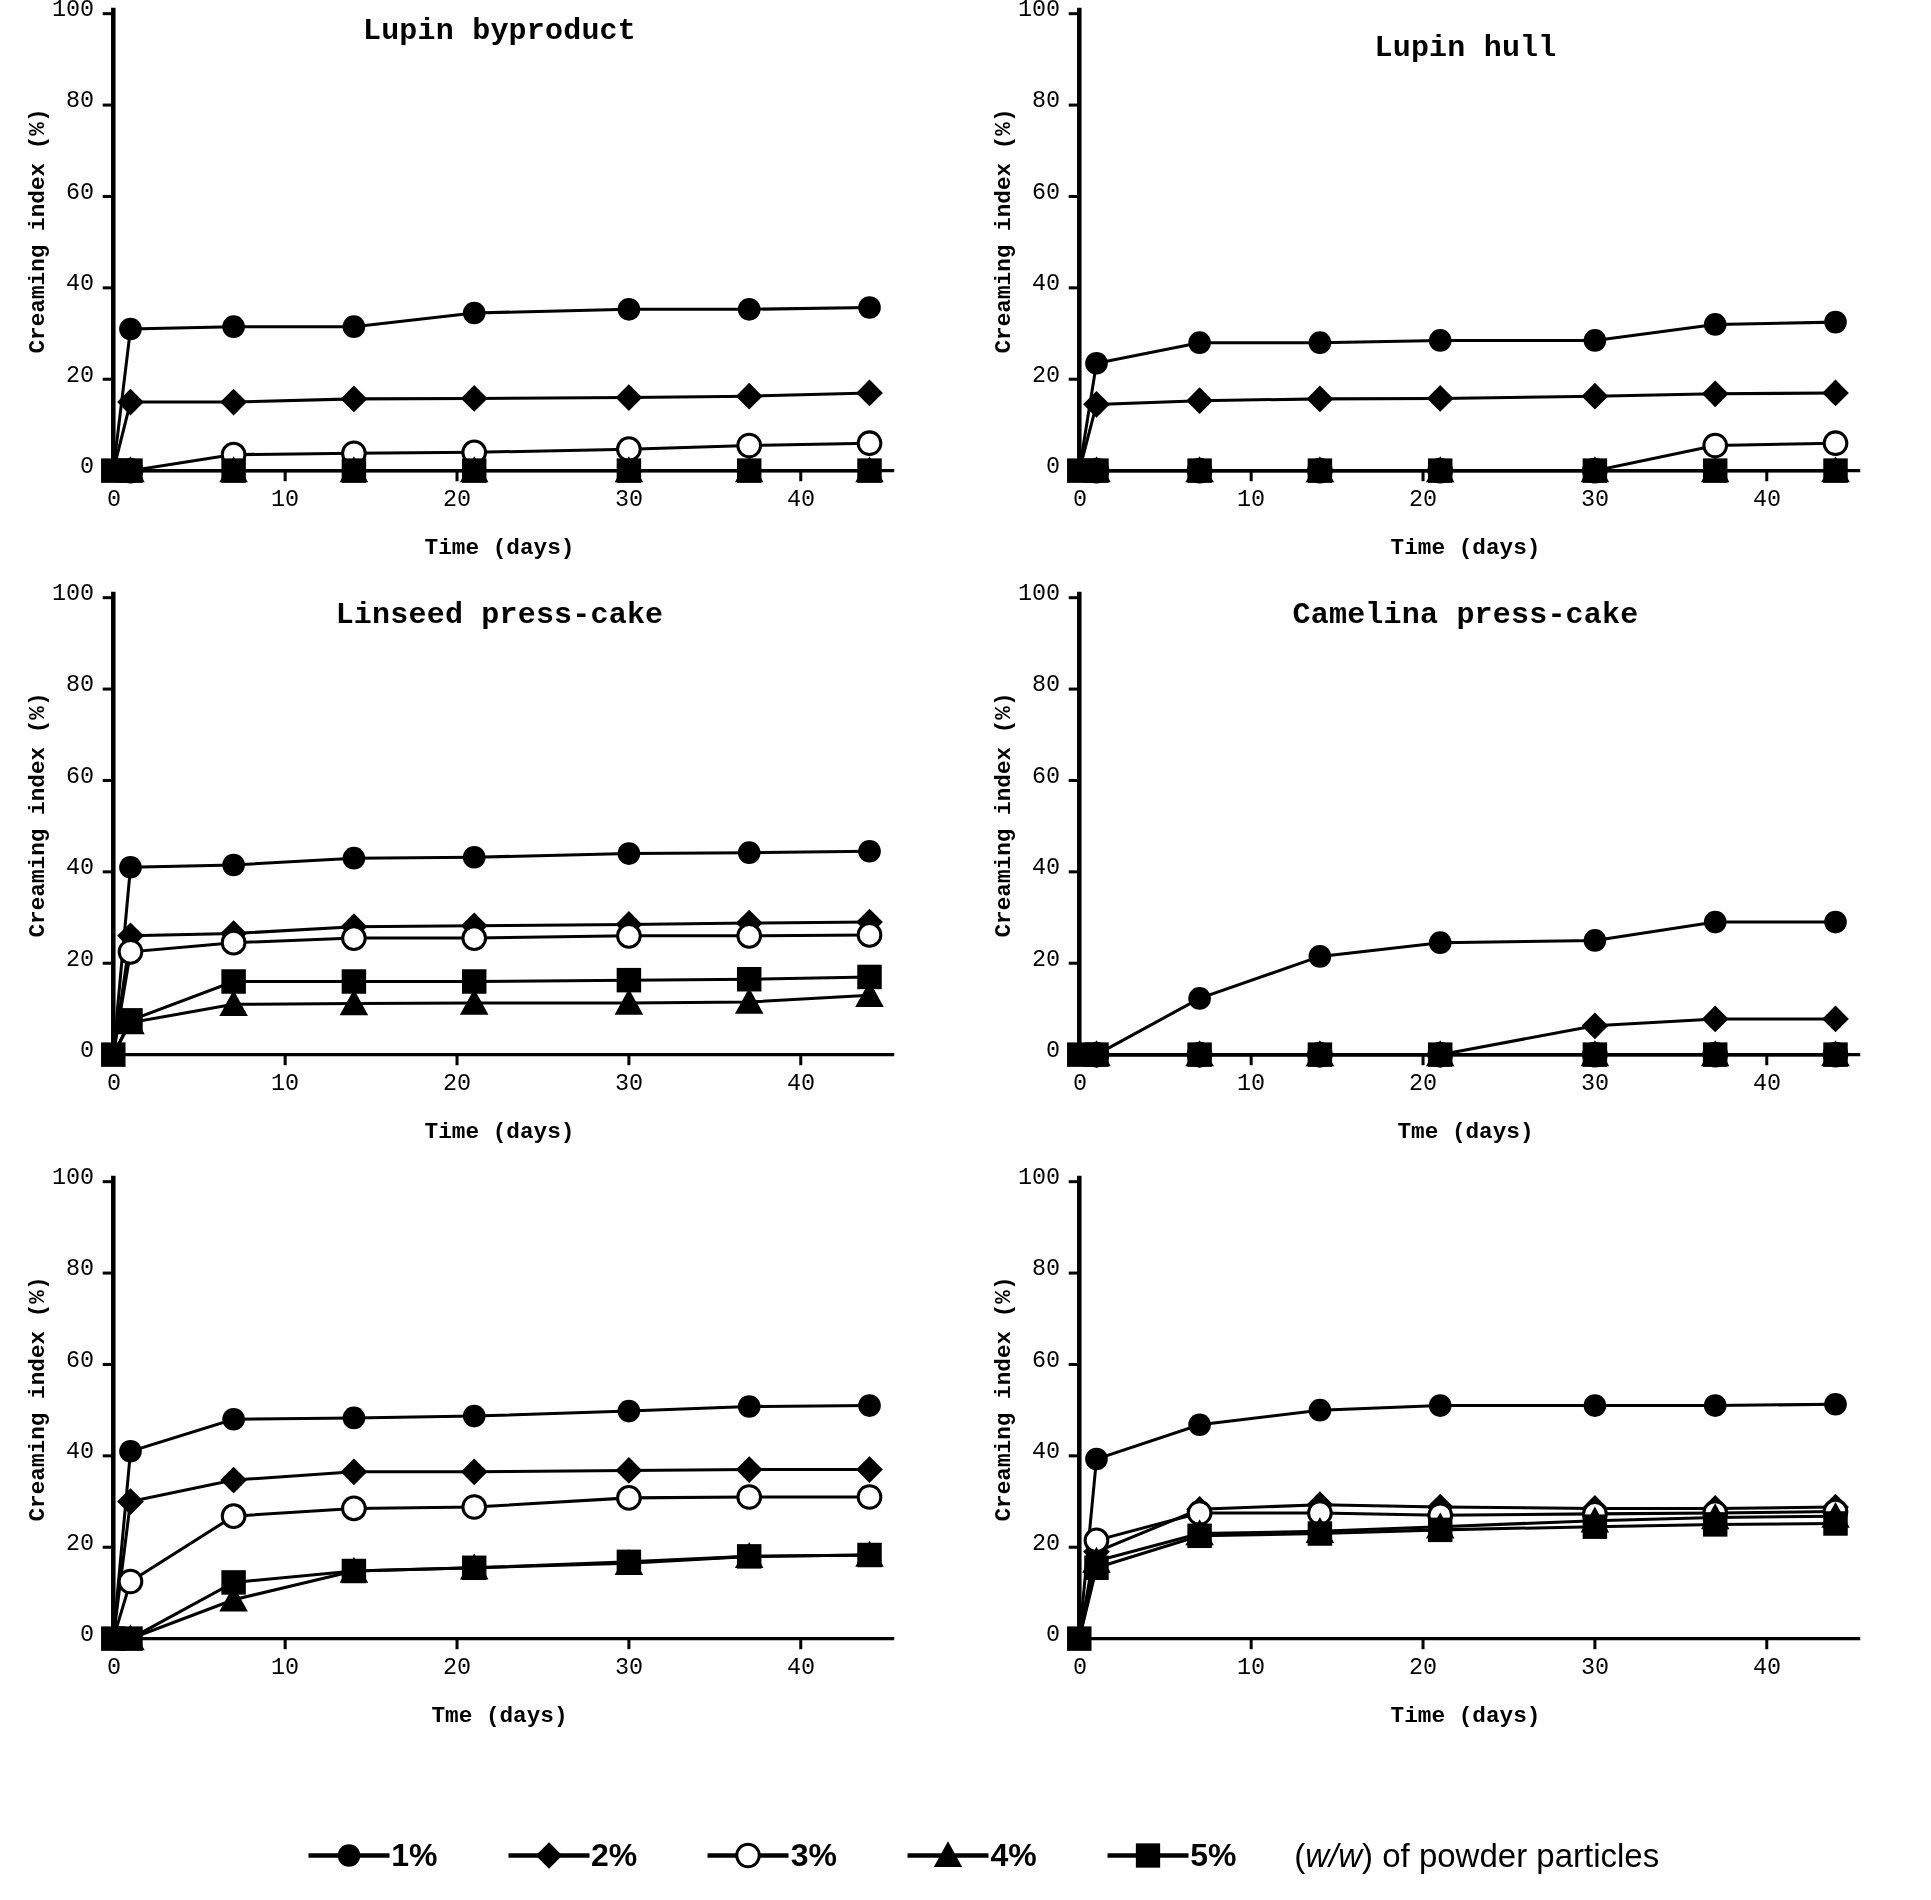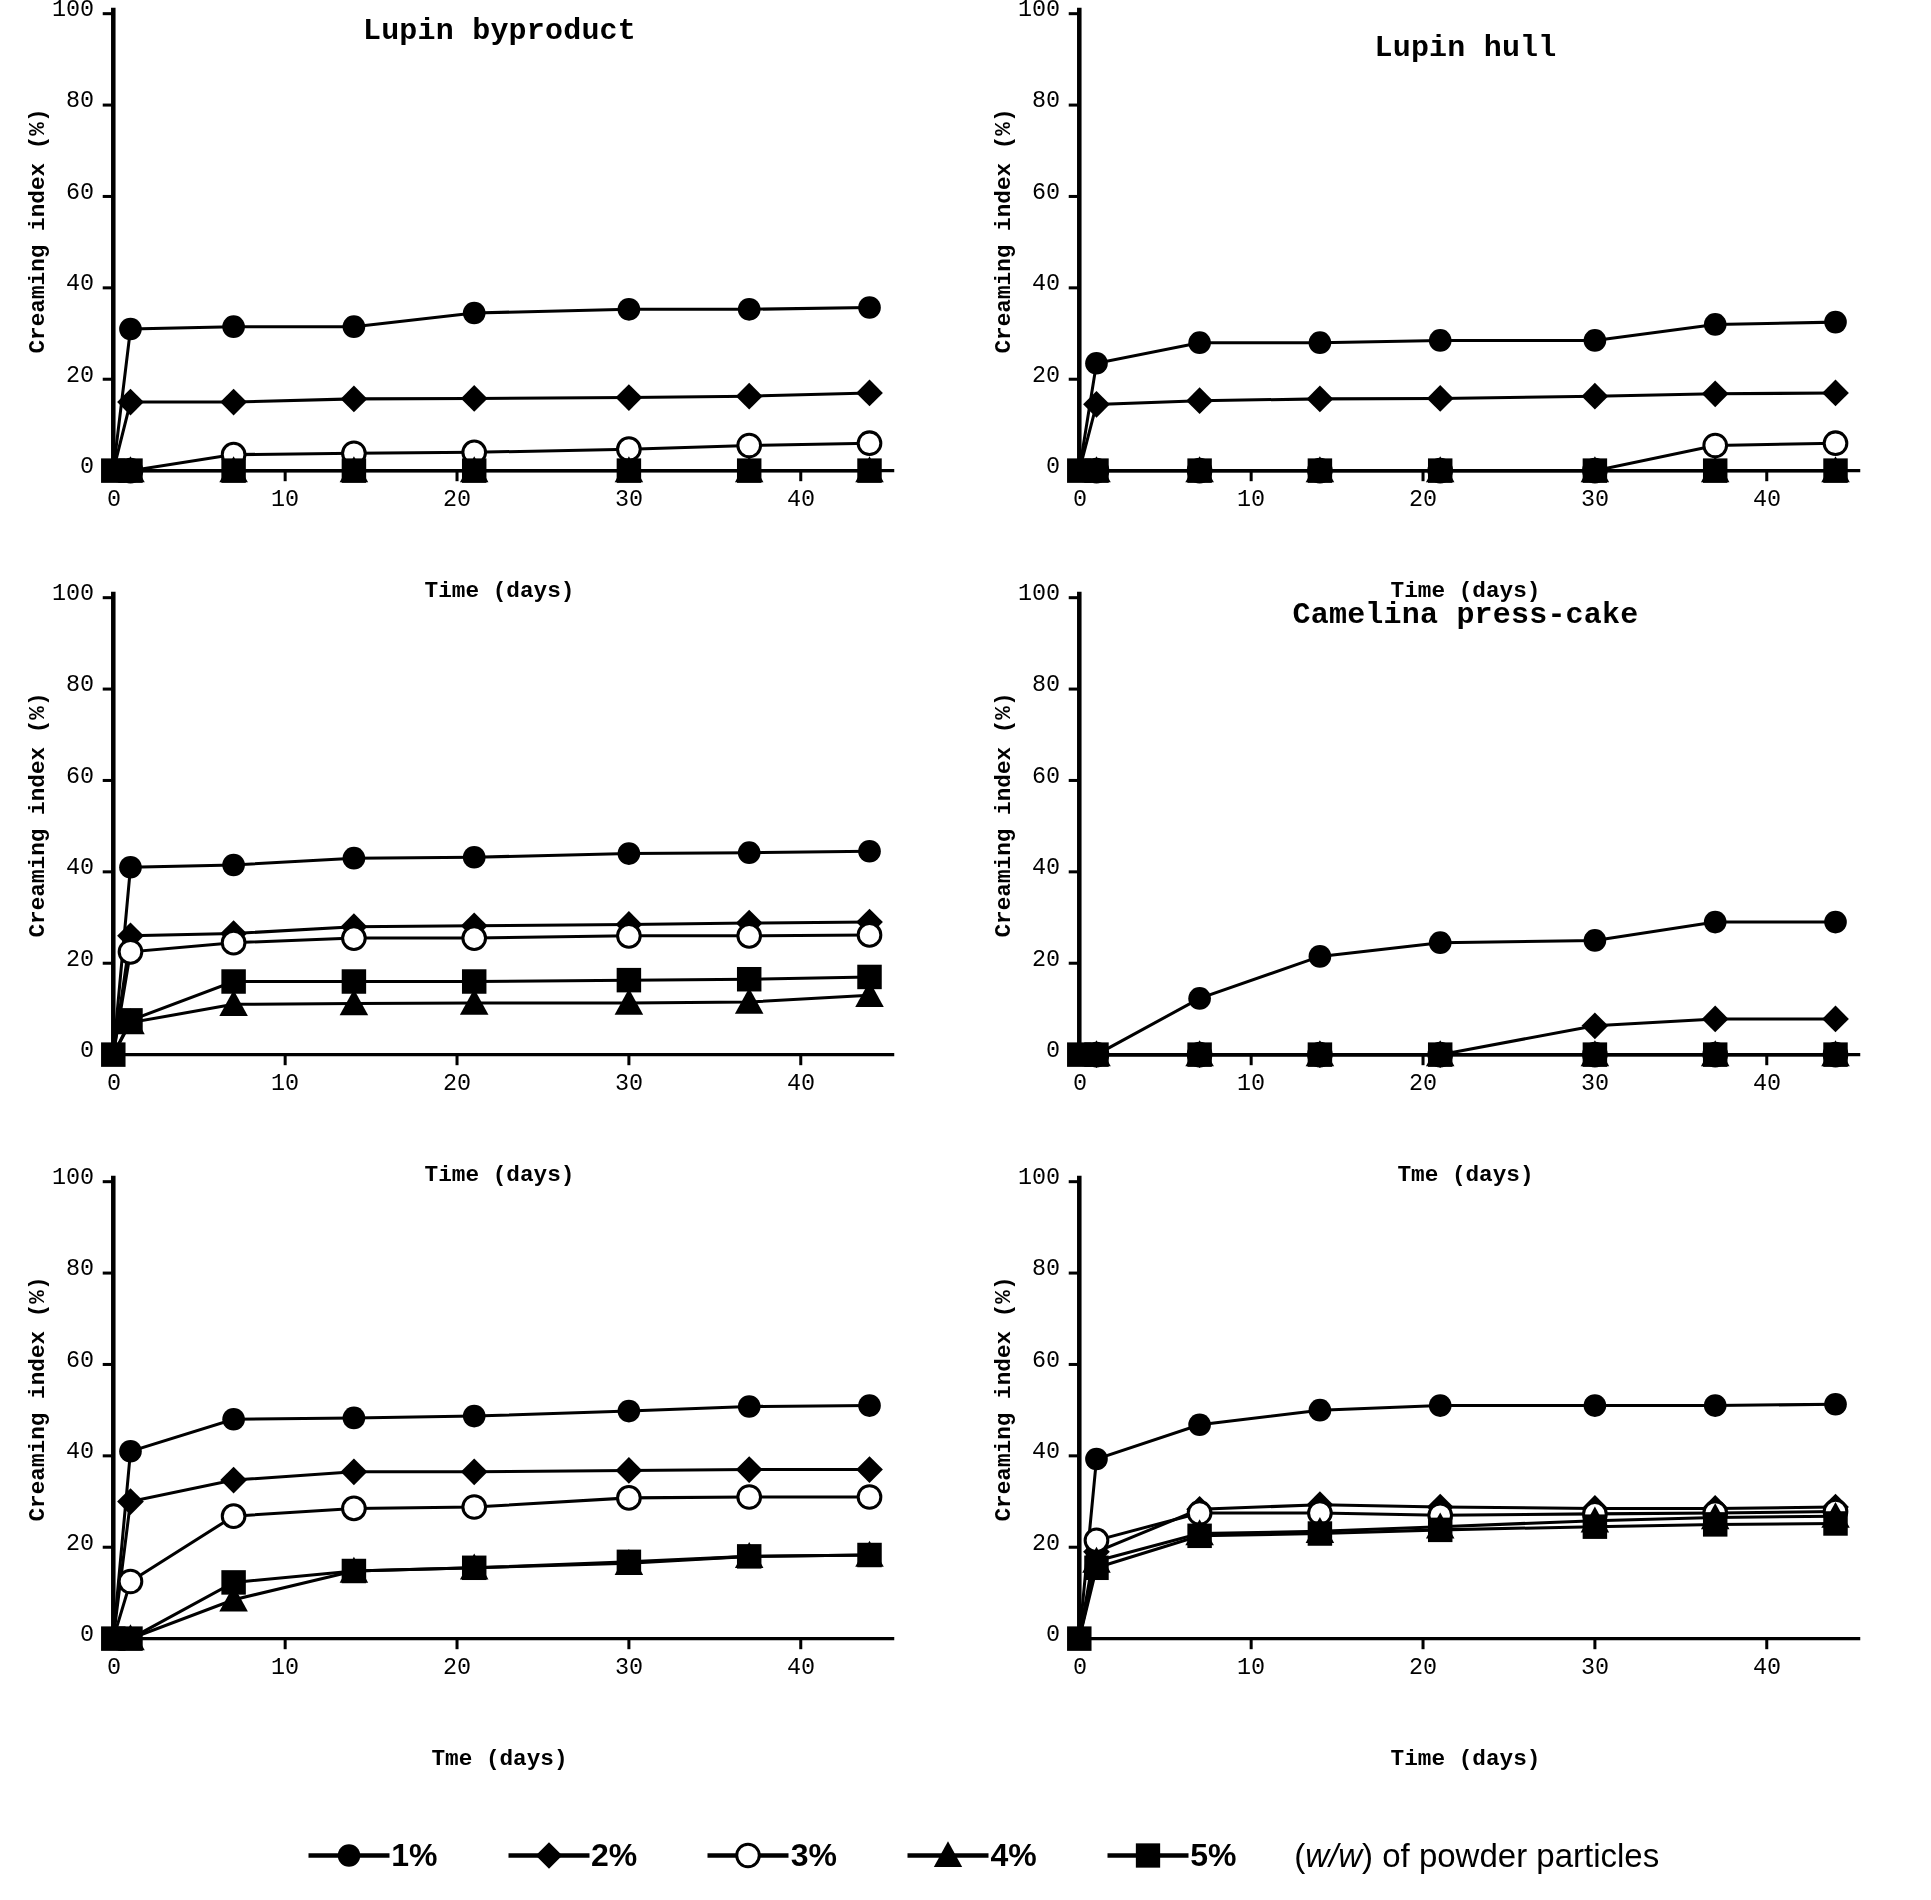--- a/index.html
+++ b/index.html
@@ -48,21 +48,20 @@
     font-weight: bold;
     transform-origin: 50% 50%;
     white-space: nowrap;
   }
   .xlabel {
     position: absolute;
     font-size: 22.7px;
     font-weight: bold;
     text-align: center;
     white-space: nowrap;
-    margin-top: 43px;
   }
   .tick-y {
     position: absolute;
     font-size: 23.4px;
     text-align: right;
     white-space: nowrap;
   }
   .tick-x {
     position: absolute;
     font-size: 23.4px;
@@ -270,20 +269,21 @@
             <rect x="816.4666666666666" y="606.8" width="32.400000000000006" height="32.400000000000006" fill="#000"></rect>
             <rect x="975.7555555555555" y="606.8" width="32.400000000000006" height="32.400000000000006" fill="#000"></rect>
             <rect x="1135.0444444444445" y="606.8" width="32.400000000000006" height="32.400000000000006" fill="#000"></rect>
           </g>
           <g>
             <rect x="133.8" y="606.8" width="32.400000000000006" height="32.400000000000006" fill="#000"></rect>
           </g>
         </svg>
       </div>
       <div class="panel">
+        <div class="panel-title" style="top: 13.6px; left: 113px; width: 773px;">Linseed press-cake</div>
         <div class="ylabel" style="left: -76px; top: 227px; width: 227px; text-align: center; transform: rotate(-90deg);">Creaming index (%)</div>
         <div class="xlabel" style="left: 113px; width: 773px; top: 535px;">Time (days)</div>
         <div class="tick-y" style="left: 15px; width: 79px; top: 454px;">0</div>
         <div class="tick-y" style="left: 15px; width: 79px; top: 363px;">20</div>
         <div class="tick-y" style="left: 15px; width: 79px; top: 271px;">40</div>
         <div class="tick-y" style="left: 15px; width: 79px; top: 180px;">60</div>
         <div class="tick-y" style="left: 15px; width: 79px; top: 88px;">80</div>
         <div class="tick-y" style="left: 15px; width: 79px; top: -3px;">100</div>
         <div class="tick-x" style="left: 76px; width: 76px; top: 487px;">0</div>
         <div class="tick-x" style="left: 247px; width: 76px; top: 487px;">10</div>

